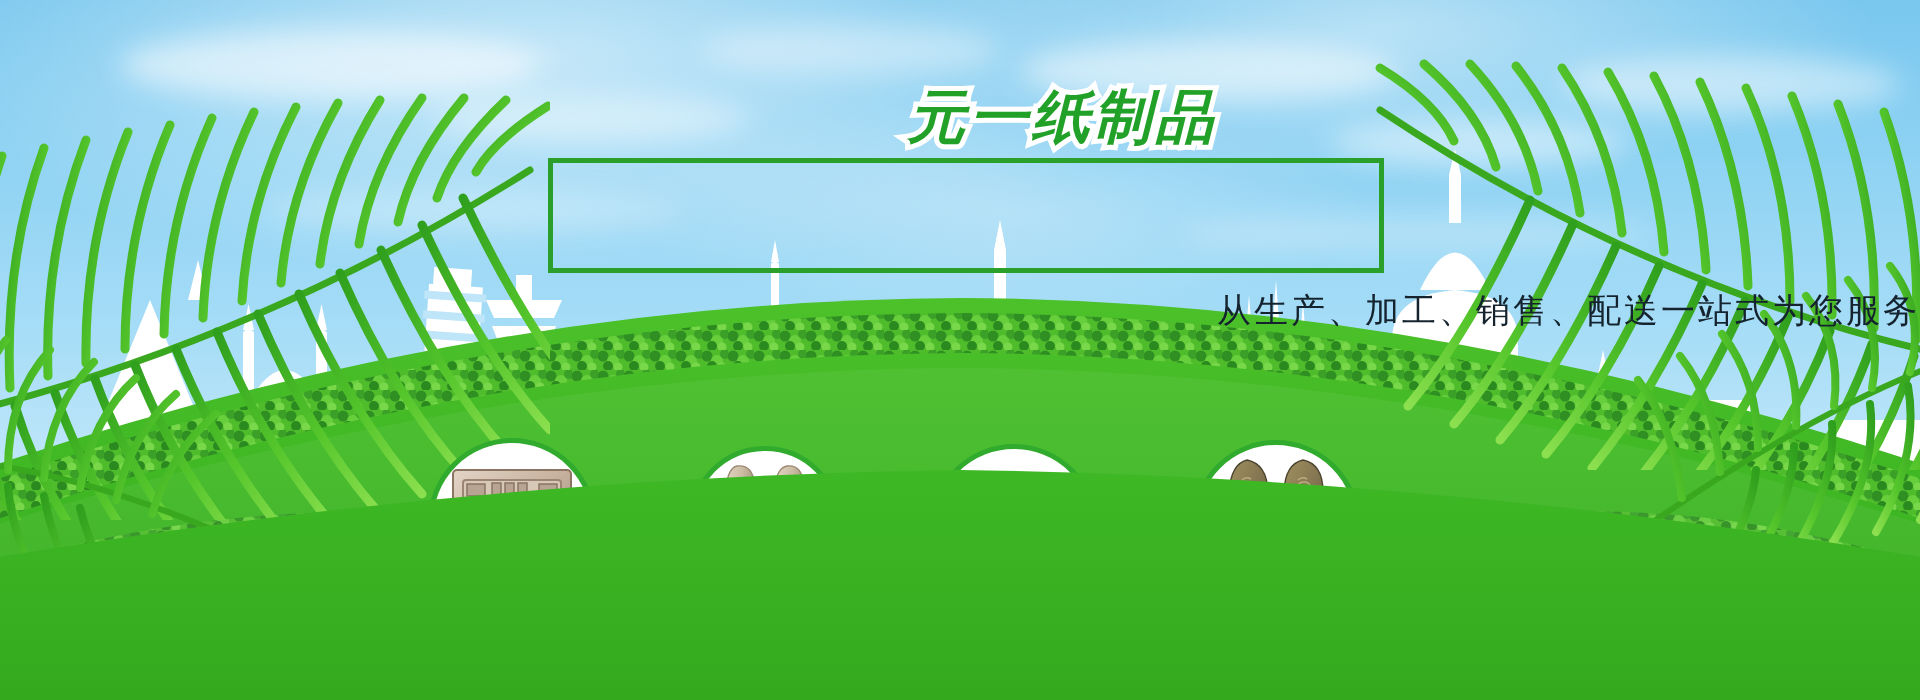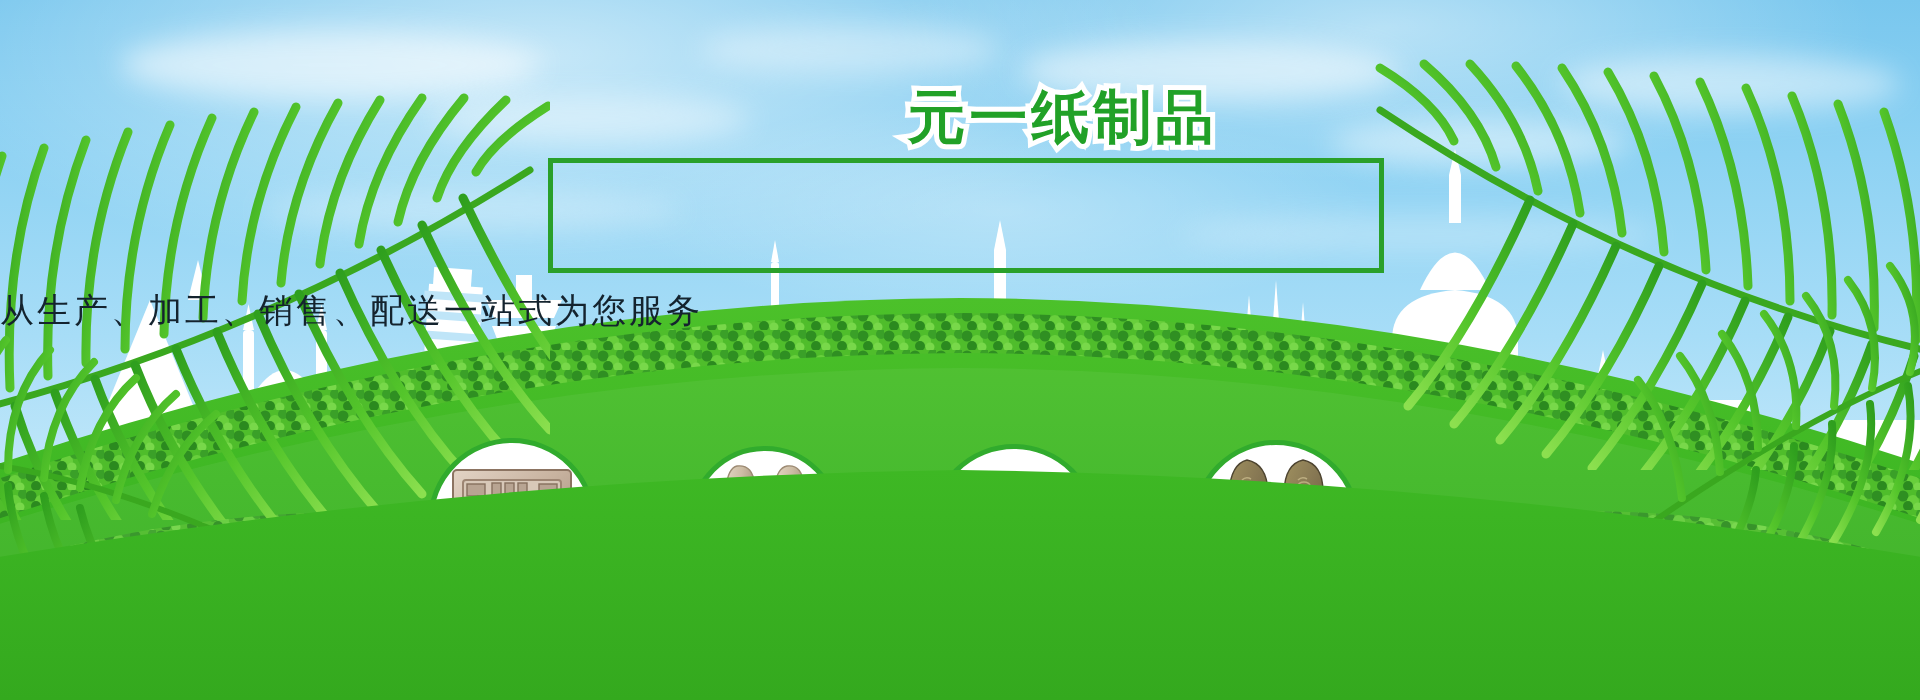--- a/index.html
+++ b/index.html
@@ -93,35 +93,36 @@
   .title1, .title2 {
     color:#21a127;
     font-weight:bold;
     letter-spacing:4px;
     line-height:1;
     font-family:"DejaVu Sans","Liberation Sans",sans-serif;
     -webkit-text-stroke:10px #ffffff;
     paint-order:stroke fill;
     text-shadow:
        0 0 0 #fff;
+    font-style: italic;
   }
   .title1 {
     font-size:58px;
     padding-left:205px;
   }
   .title2 {
     font-size:62px;
     margin-top:20px;
     letter-spacing:3px;
   }
   .subtitle {
     position:absolute;
     left:0; top:288px;
     width:1920px;
-    text-align:left;
+    text-align:right;
     font-size:34px;
     color:#14232e;
     letter-spacing:3px;
     font-family:"DejaVu Sans","Liberation Sans",sans-serif;
     z-index:40;
   }
 
   
   .circles { position:absolute; left:0; top:0; width:1920px; height:700px; z-index:45; }
   .circle {

